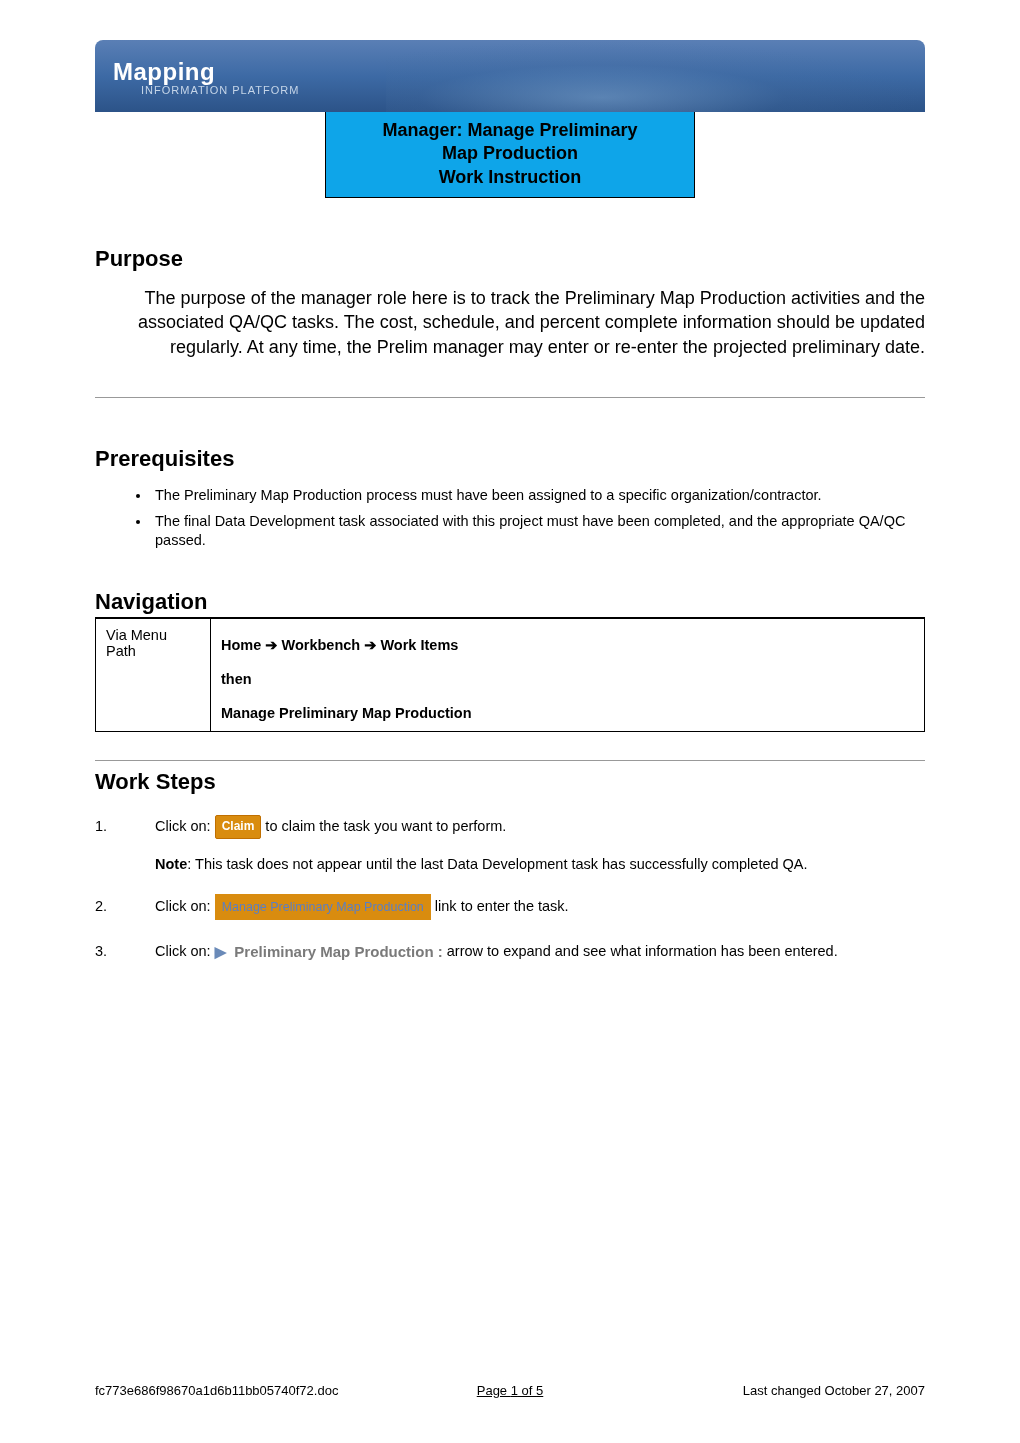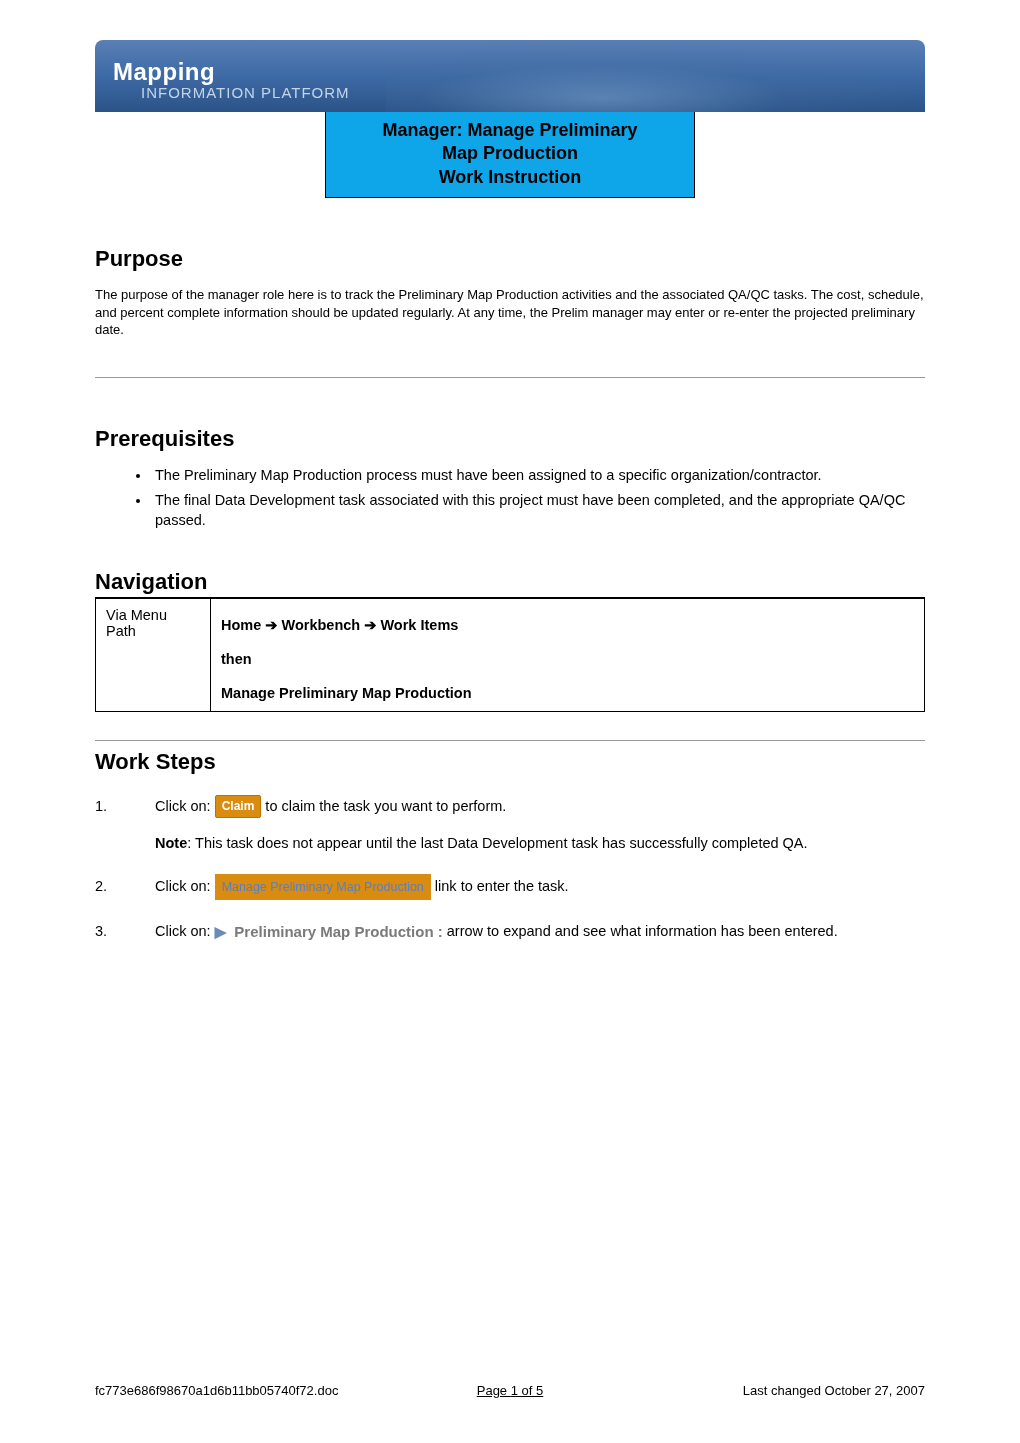--- a/index.html
+++ b/index.html
@@ -40,21 +40,21 @@
       position: absolute;
       left: 18px;
       top: 18px;
       color: #fff;
       font-size: 24px;
       font-weight: bold;
       letter-spacing: 0.5px;
     }
     .header-logo-sub {
       display: block;
-      font-size: 15px;
+      font-size: 11px;
       font-weight: normal;
       color: #c5d5e8;
       letter-spacing: 1px;
       margin-top: -2px;
       margin-left: 28px;
     }
     .title-box {
       margin: -4px auto 0 auto;
       width: 370px;
       border: 1.5px solid #000;
@@ -68,23 +68,24 @@
       line-height: 1.3;
     }
     .section-heading {
       font-family: Arial, Helvetica, sans-serif;
       font-weight: bold;
       font-size: 22px;
       margin-top: 48px;
       margin-bottom: 14px;
     }
     .body-text {
-      font-size: 13px;
+      font-size: 18px;
       line-height: 1.35;
       margin-bottom: 10px;
+      text-align: right;
     }
     .divider {
       border: 0;
       border-top: 1px solid #999;
       margin-top: 38px;
     }
     .bullet-list {
       list-style: disc;
       margin-left: 56px;
       margin-top: 4px;

